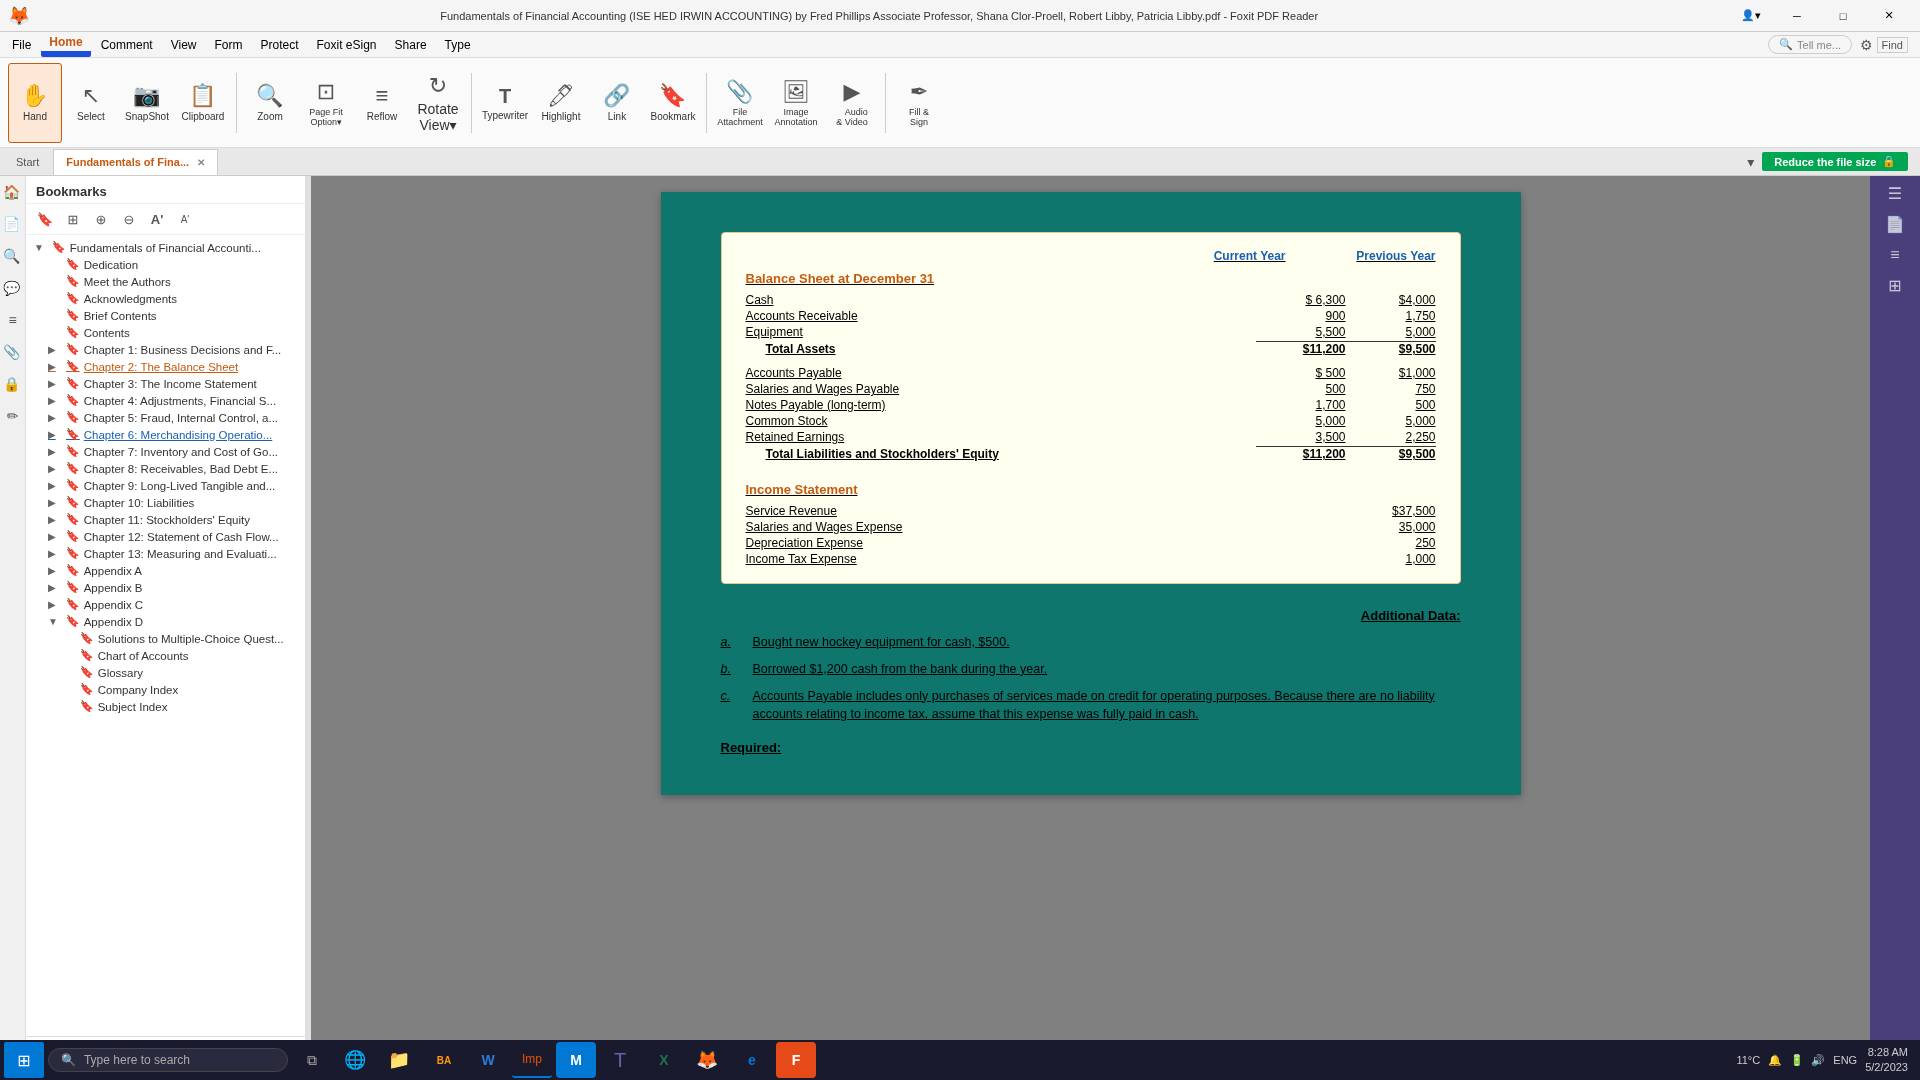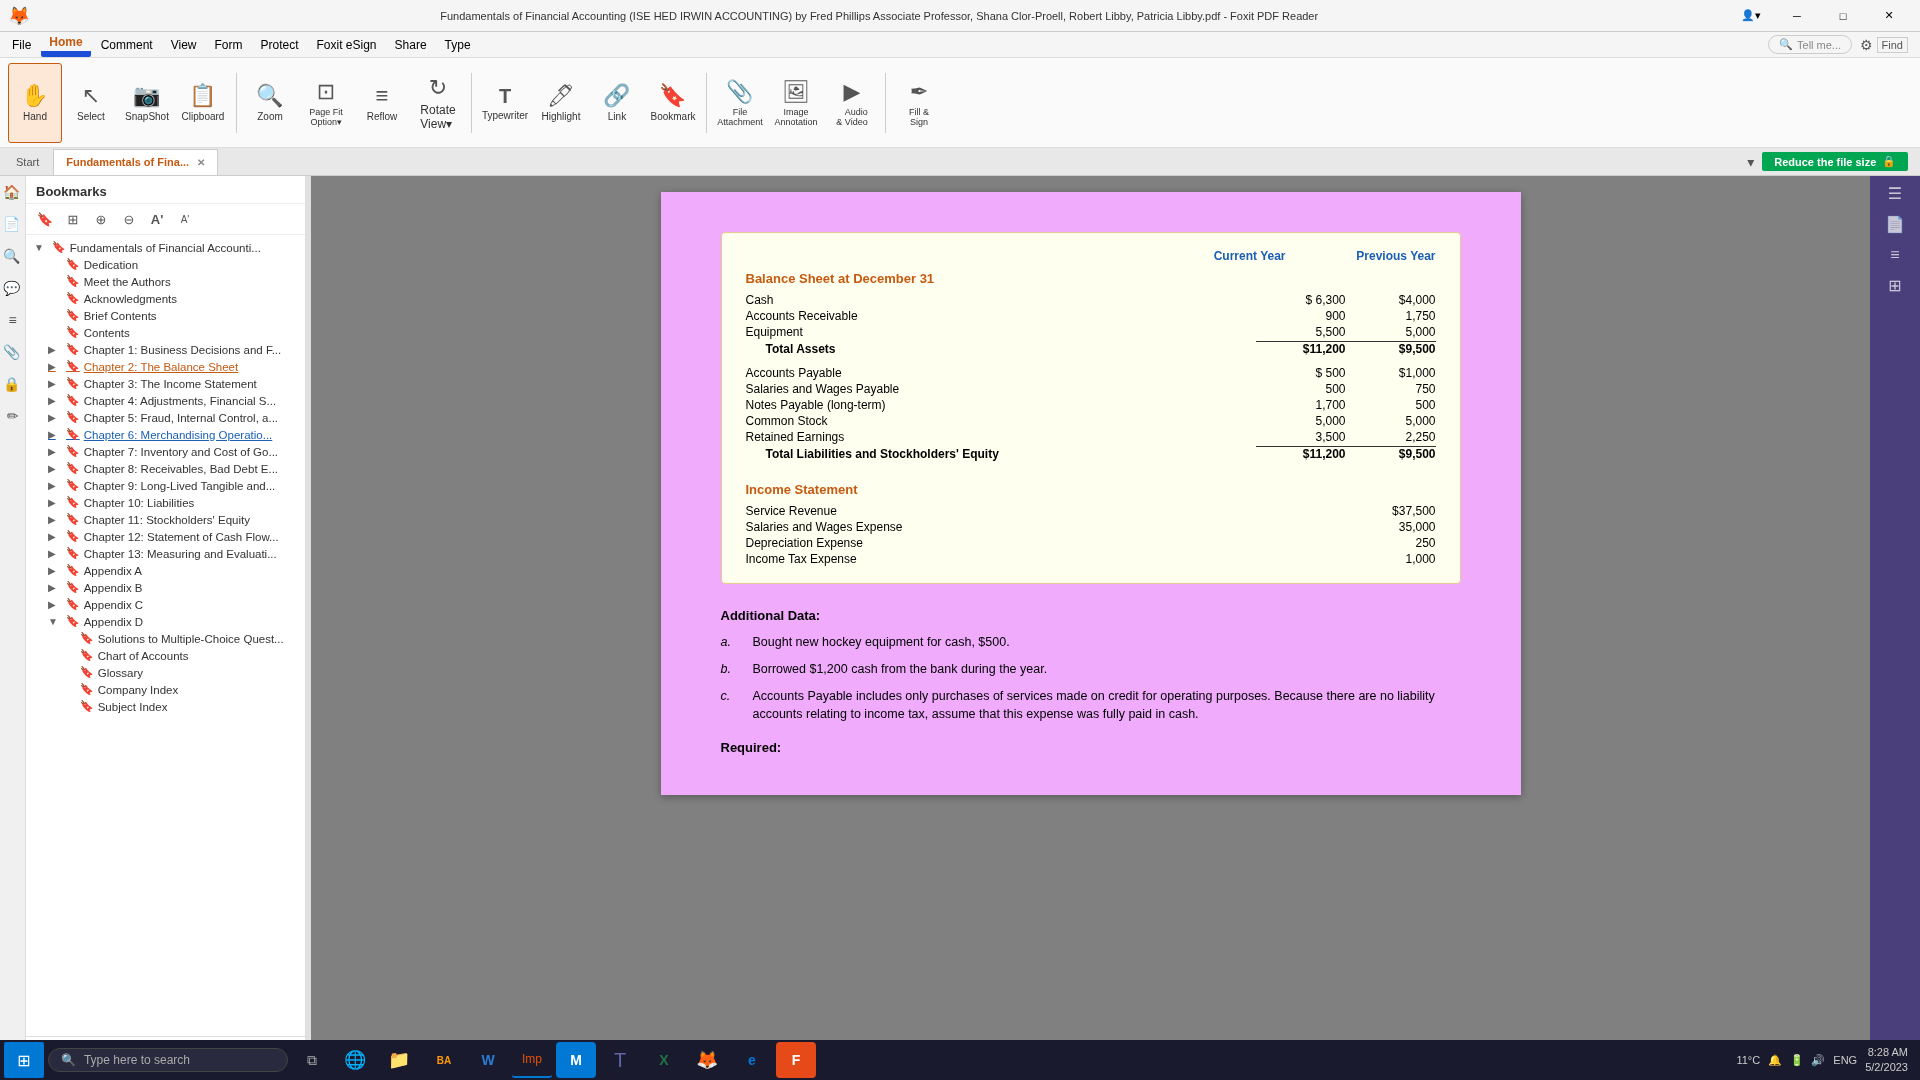--- a/index.html
+++ b/index.html
@@ -174,24 +174,25 @@
     .pdf-area {
       flex: 1;
       background: #808080;
       overflow-y: auto;
       display: flex;
       flex-direction: column;
       align-items: center;
       padding: 16px 0;
     }
     .pdf-page {
-      background: #f0abfc;
+      background: #0f766e;
       width: 860px;
       padding: 40px 60px;
       box-shadow: 0 2px 8px rgba(0,0,0,0.3);
+      text-decoration: underline;
     }
 
     
     .fin-table-container {
       background: #fffff0;
       border: 1px solid #e8c890;
       border-radius: 4px;
       padding: 16px 24px;
       margin: 0 0 24px;
     }
@@ -230,21 +231,21 @@
       border-top: 1px solid #333;
       font-weight: bold;
     }
     .fin-val.double {
       border-top: 2px double #333;
       font-weight: bold;
     }
 
     
     .additional-data { margin-top: 16px; }
-    .additional-data h3 { font-size: 13px; font-weight: bold; margin-bottom: 10px; }
+    .additional-data h3 { font-size: 13px; font-weight: bold; margin-bottom: 10px; text-align: right; }
     .additional-item {
       display: flex;
       gap: 16px;
       margin-bottom: 8px;
       font-size: 12.5px;
       line-height: 1.5;
     }
     .additional-letter { font-style: italic; min-width: 16px; }
     .required-text { font-size: 13px; font-weight: bold; margin-top: 16px; }
 
@@ -375,21 +376,21 @@
   <div class="toolbar-btn">
     <span class="toolbar-icon">⊡</span>
     <span style="font-size:9px;text-align:center;">Page Fit<br>Option▾</span>
   </div>
   <div class="toolbar-btn">
     <span class="toolbar-icon">≡</span>
     <span>Reflow</span>
   </div>
   <div class="toolbar-btn">
     <span class="toolbar-icon">↻</span>
-    <span style="font-size:12px;text-align:left;">Rotate<br>View▾</span>
+    <span style="font-size:14px;text-align:center;">Rotate<br>View▾</span>
   </div>
   <div class="toolbar-separator"></div>
   <div class="toolbar-btn">
     <span class="toolbar-icon" style="font-size:20px;font-weight:bold;color:#555;">T</span>
     <span>Typewriter</span>
   </div>
   <div class="toolbar-btn">
     <span class="toolbar-icon">🖊</span>
     <span>Highlight</span>
   </div>

